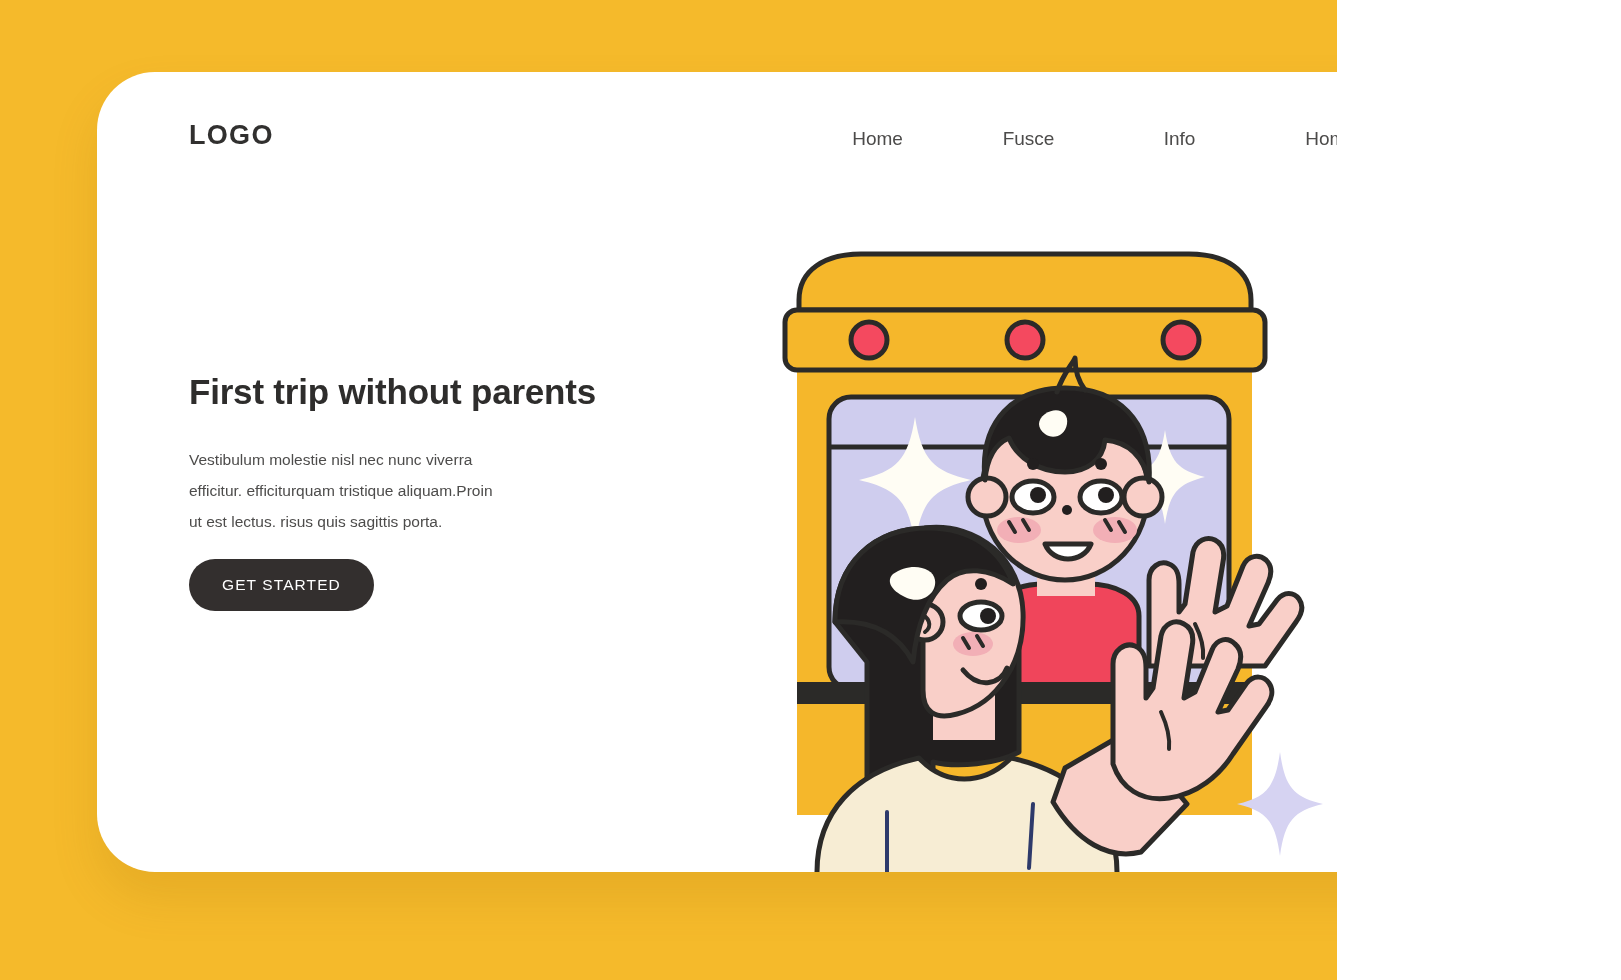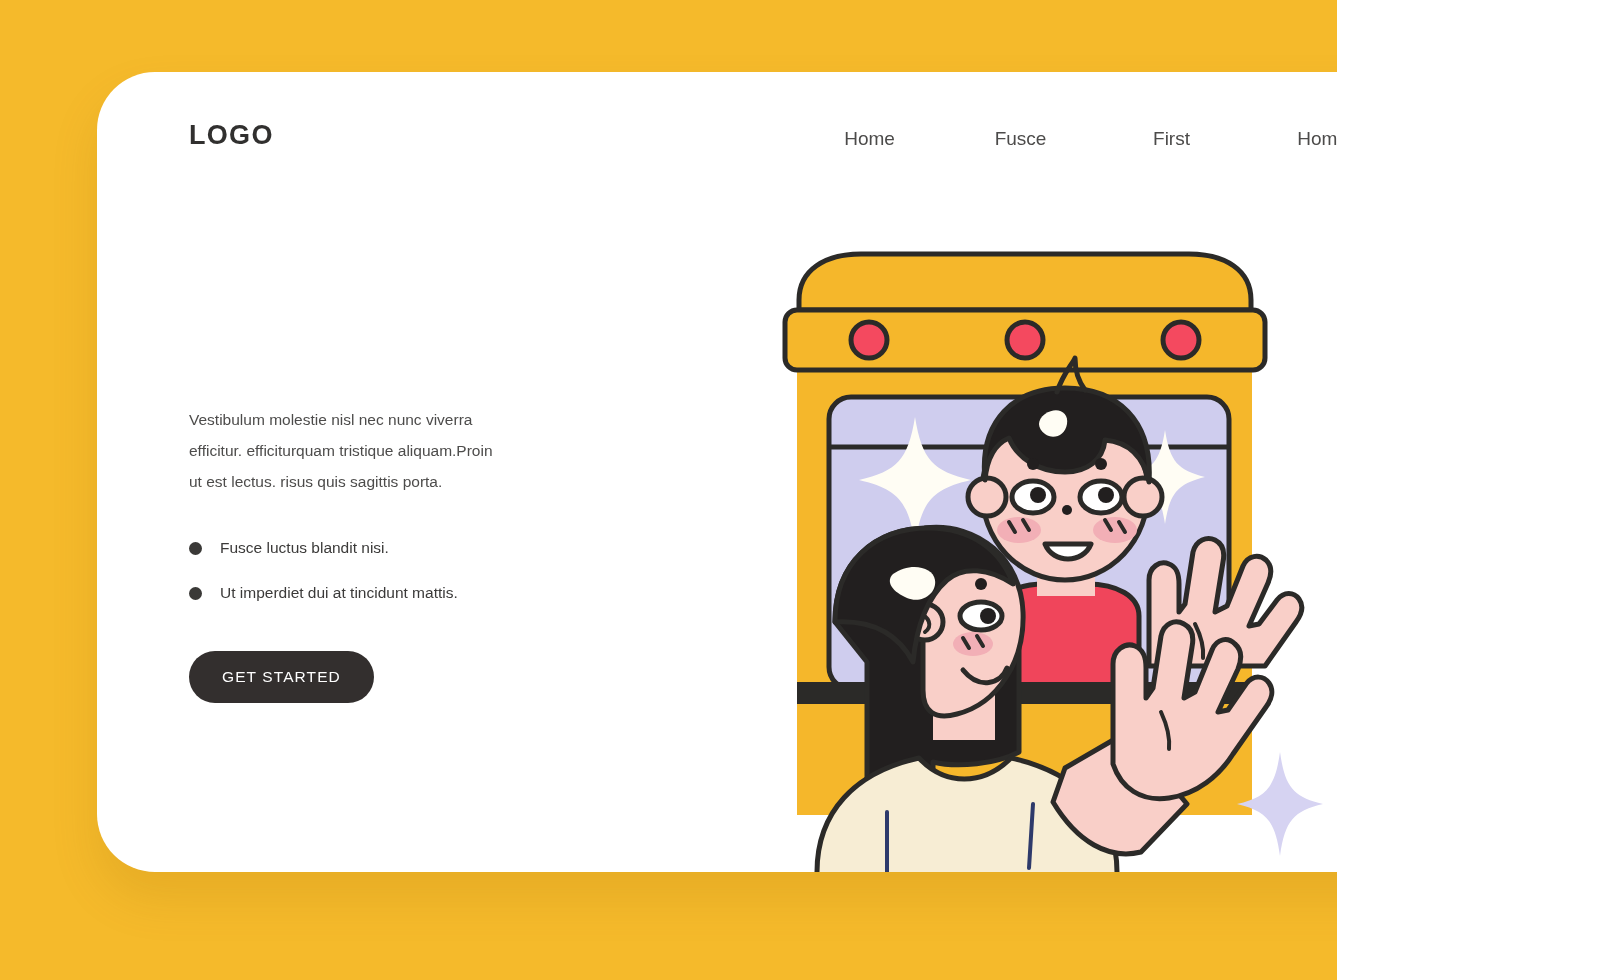--- a/index.html
+++ b/index.html
@@ -46,21 +46,21 @@
     position: absolute;
     left: 92px;
     top: 48px;
     font-size: 27px;
     font-weight: bold;
     letter-spacing: 1.3px;
     color: #31302f;
   }
   .nav {
     position: absolute;
-    right: 52px;
+    right: 44px;
     top: 56px;
     display: flex;
     align-items: center;
   }
   .nav-item {
     font-size: 19px;
     color: #4c4b4a;
     text-decoration: none;
     width: 151px;
     text-align: center;
@@ -136,37 +136,28 @@
 <body>
 
 <div class="page">
   <div class="card">
 
     <div class="site-header">
       <div class="logo">LOGO</div>
       <nav class="nav">
         <a class="nav-item">Home</a>
         <a class="nav-item">Fusce</a>
-        <a class="nav-item">First</a>
+        <a class="nav-item">Info</a>
         <a class="nav-item">Home</a>
       </nav>
     </div>
 
     <div class="hero-copy">
+      <h1 class="hero-title">First trip without parents</h1>
       <p class="hero-paragraph">Vestibulum molestie nisl nec nunc viverra efficitur. efficiturquam tristique aliquam.Proin ut est lectus. risus quis sagittis porta.</p>
-      <ul class="bullet-list">
-        <li class="bullet-item">
-          <span class="bullet-dot"></span>
-          <span>Fusce luctus blandit nisi.</span>
-        </li>
-        <li class="bullet-item">
-          <span class="bullet-dot"></span>
-          <span>Ut imperdiet dui at tincidunt mattis.</span>
-        </li>
-      </ul>
       <button class="cta-button">GET STARTED</button>
     </div>
 
     <div class="illustration">
       <svg width="620" height="680" viewBox="0 0 620 680" xmlns="http://www.w3.org/2000/svg">
         <g stroke="#2B2A28" stroke-width="5" stroke-linecap="round" stroke-linejoin="round">
 
           <rect x="40" y="118" width="455" height="505" fill="#F5B72B" stroke="none"></rect>
 
           <path d="M42 108 C42 78 68 62 104 62 L432 62 C468 62 494 78 494 108 L494 118 L42 118 Z" fill="#F5B72B"></path>

